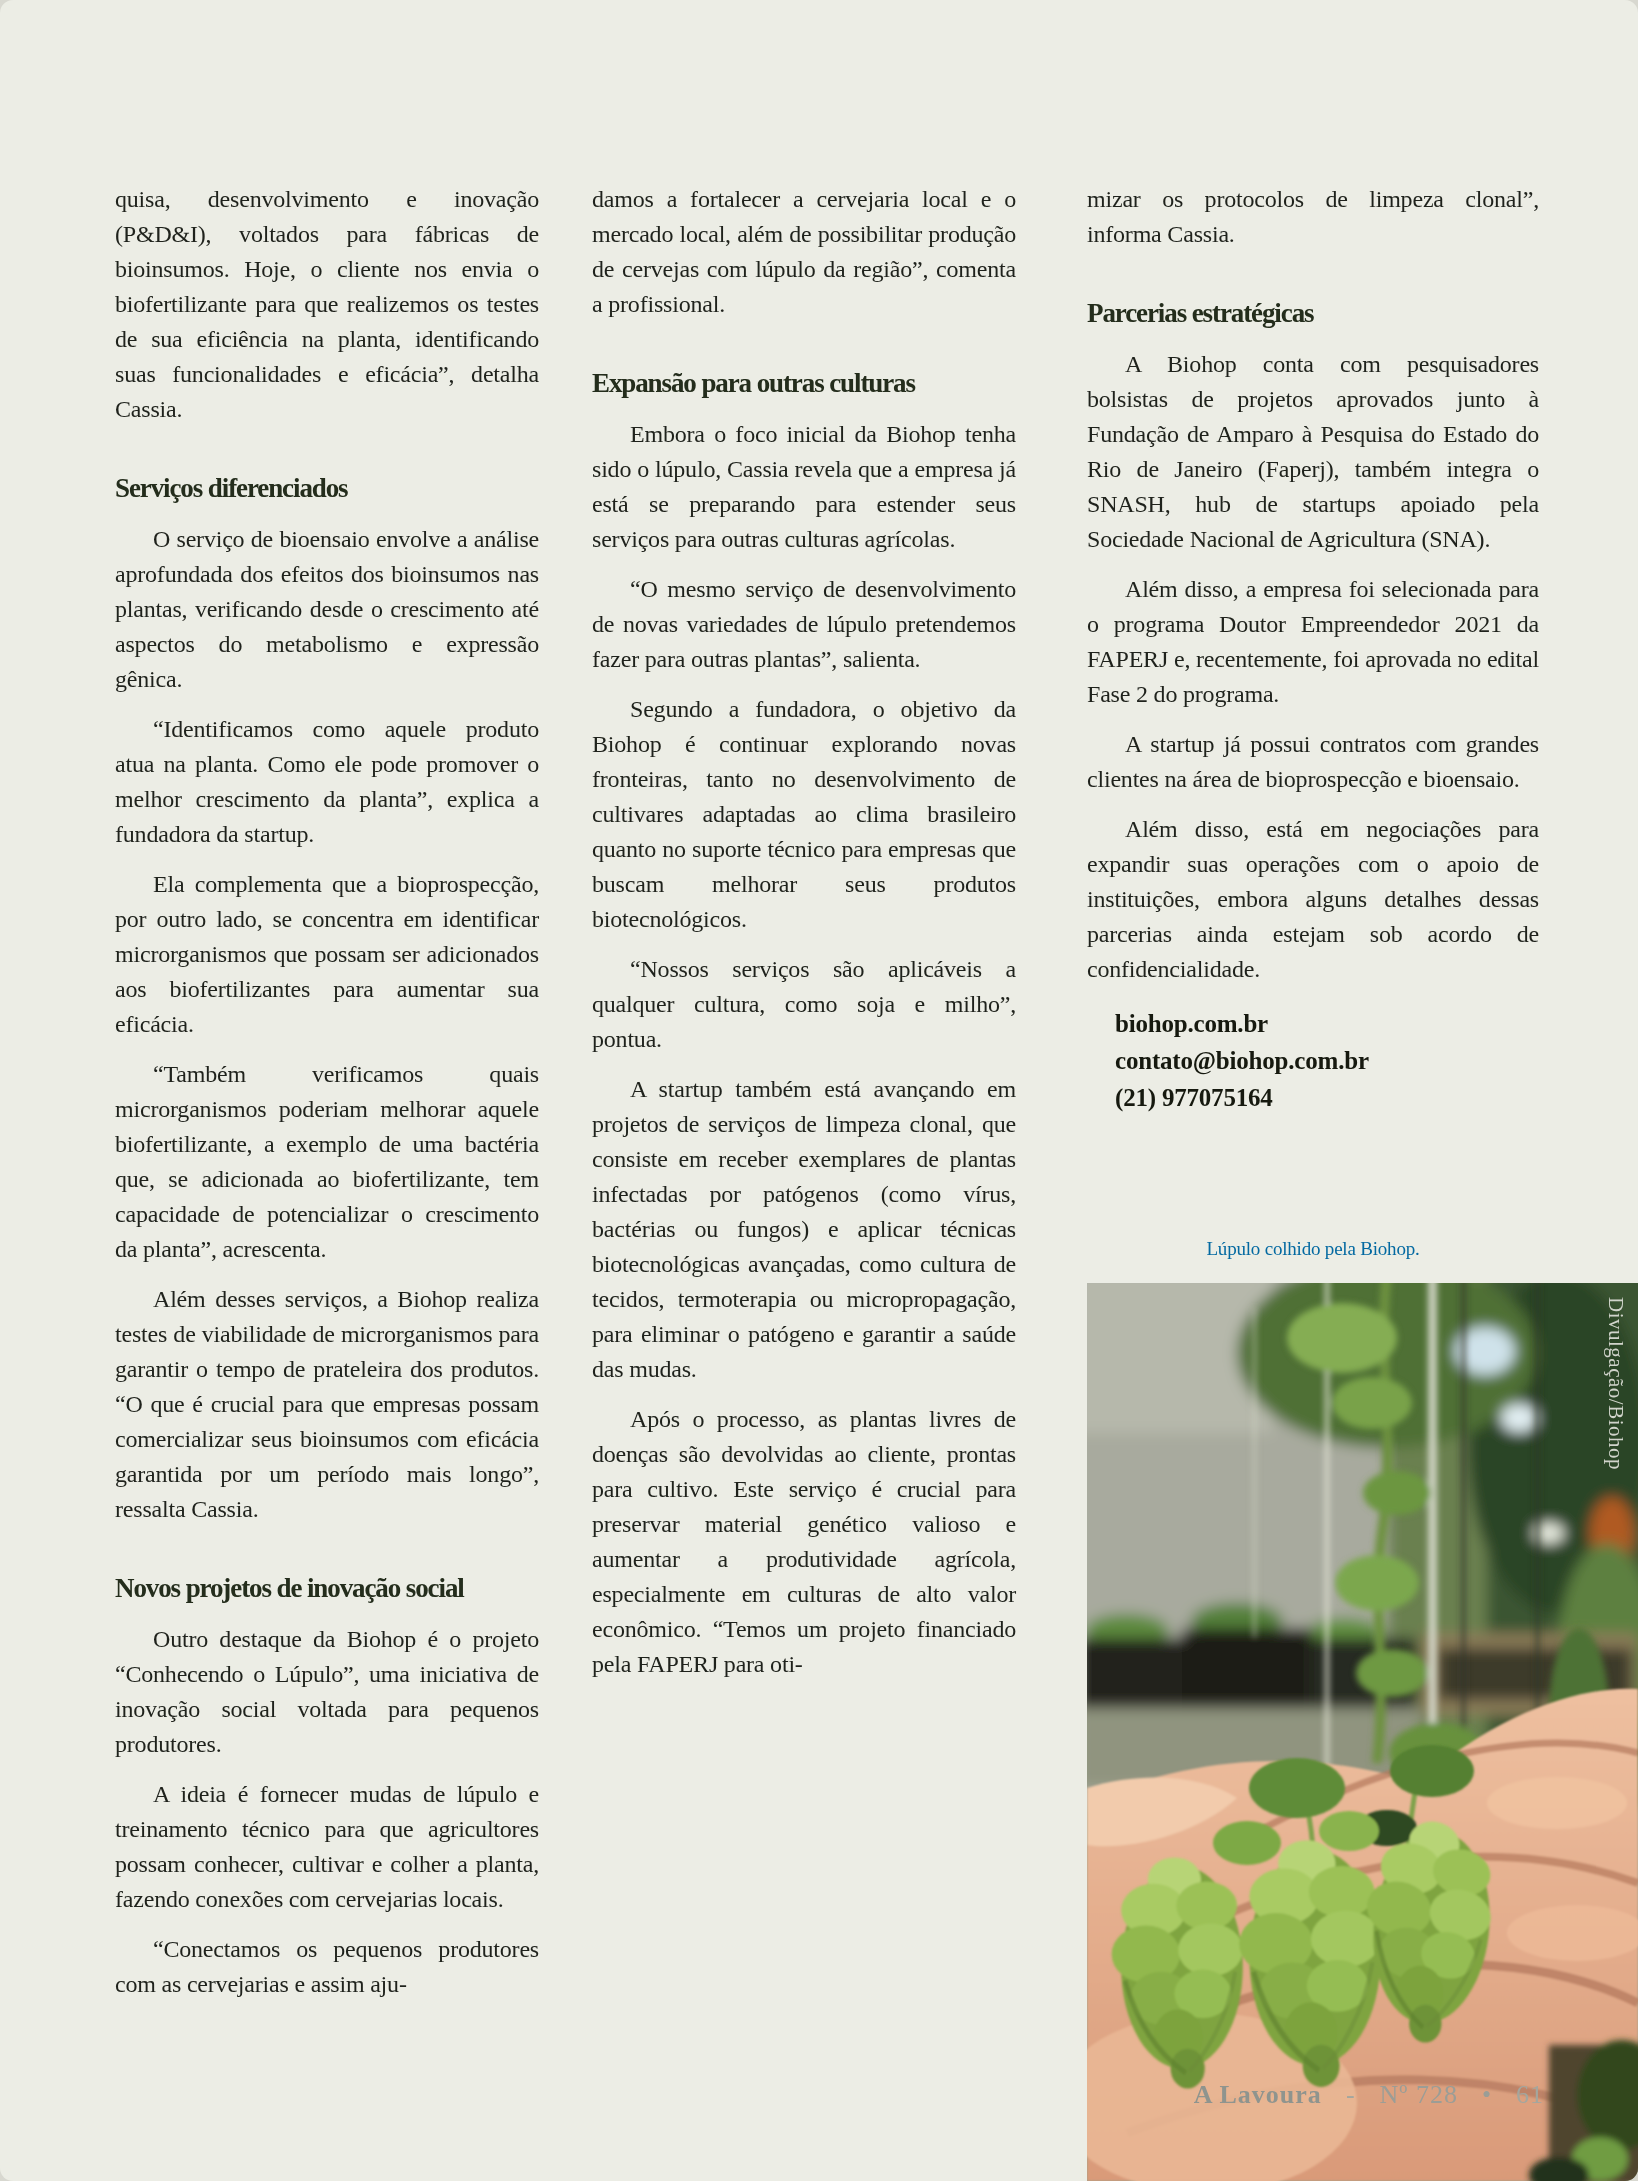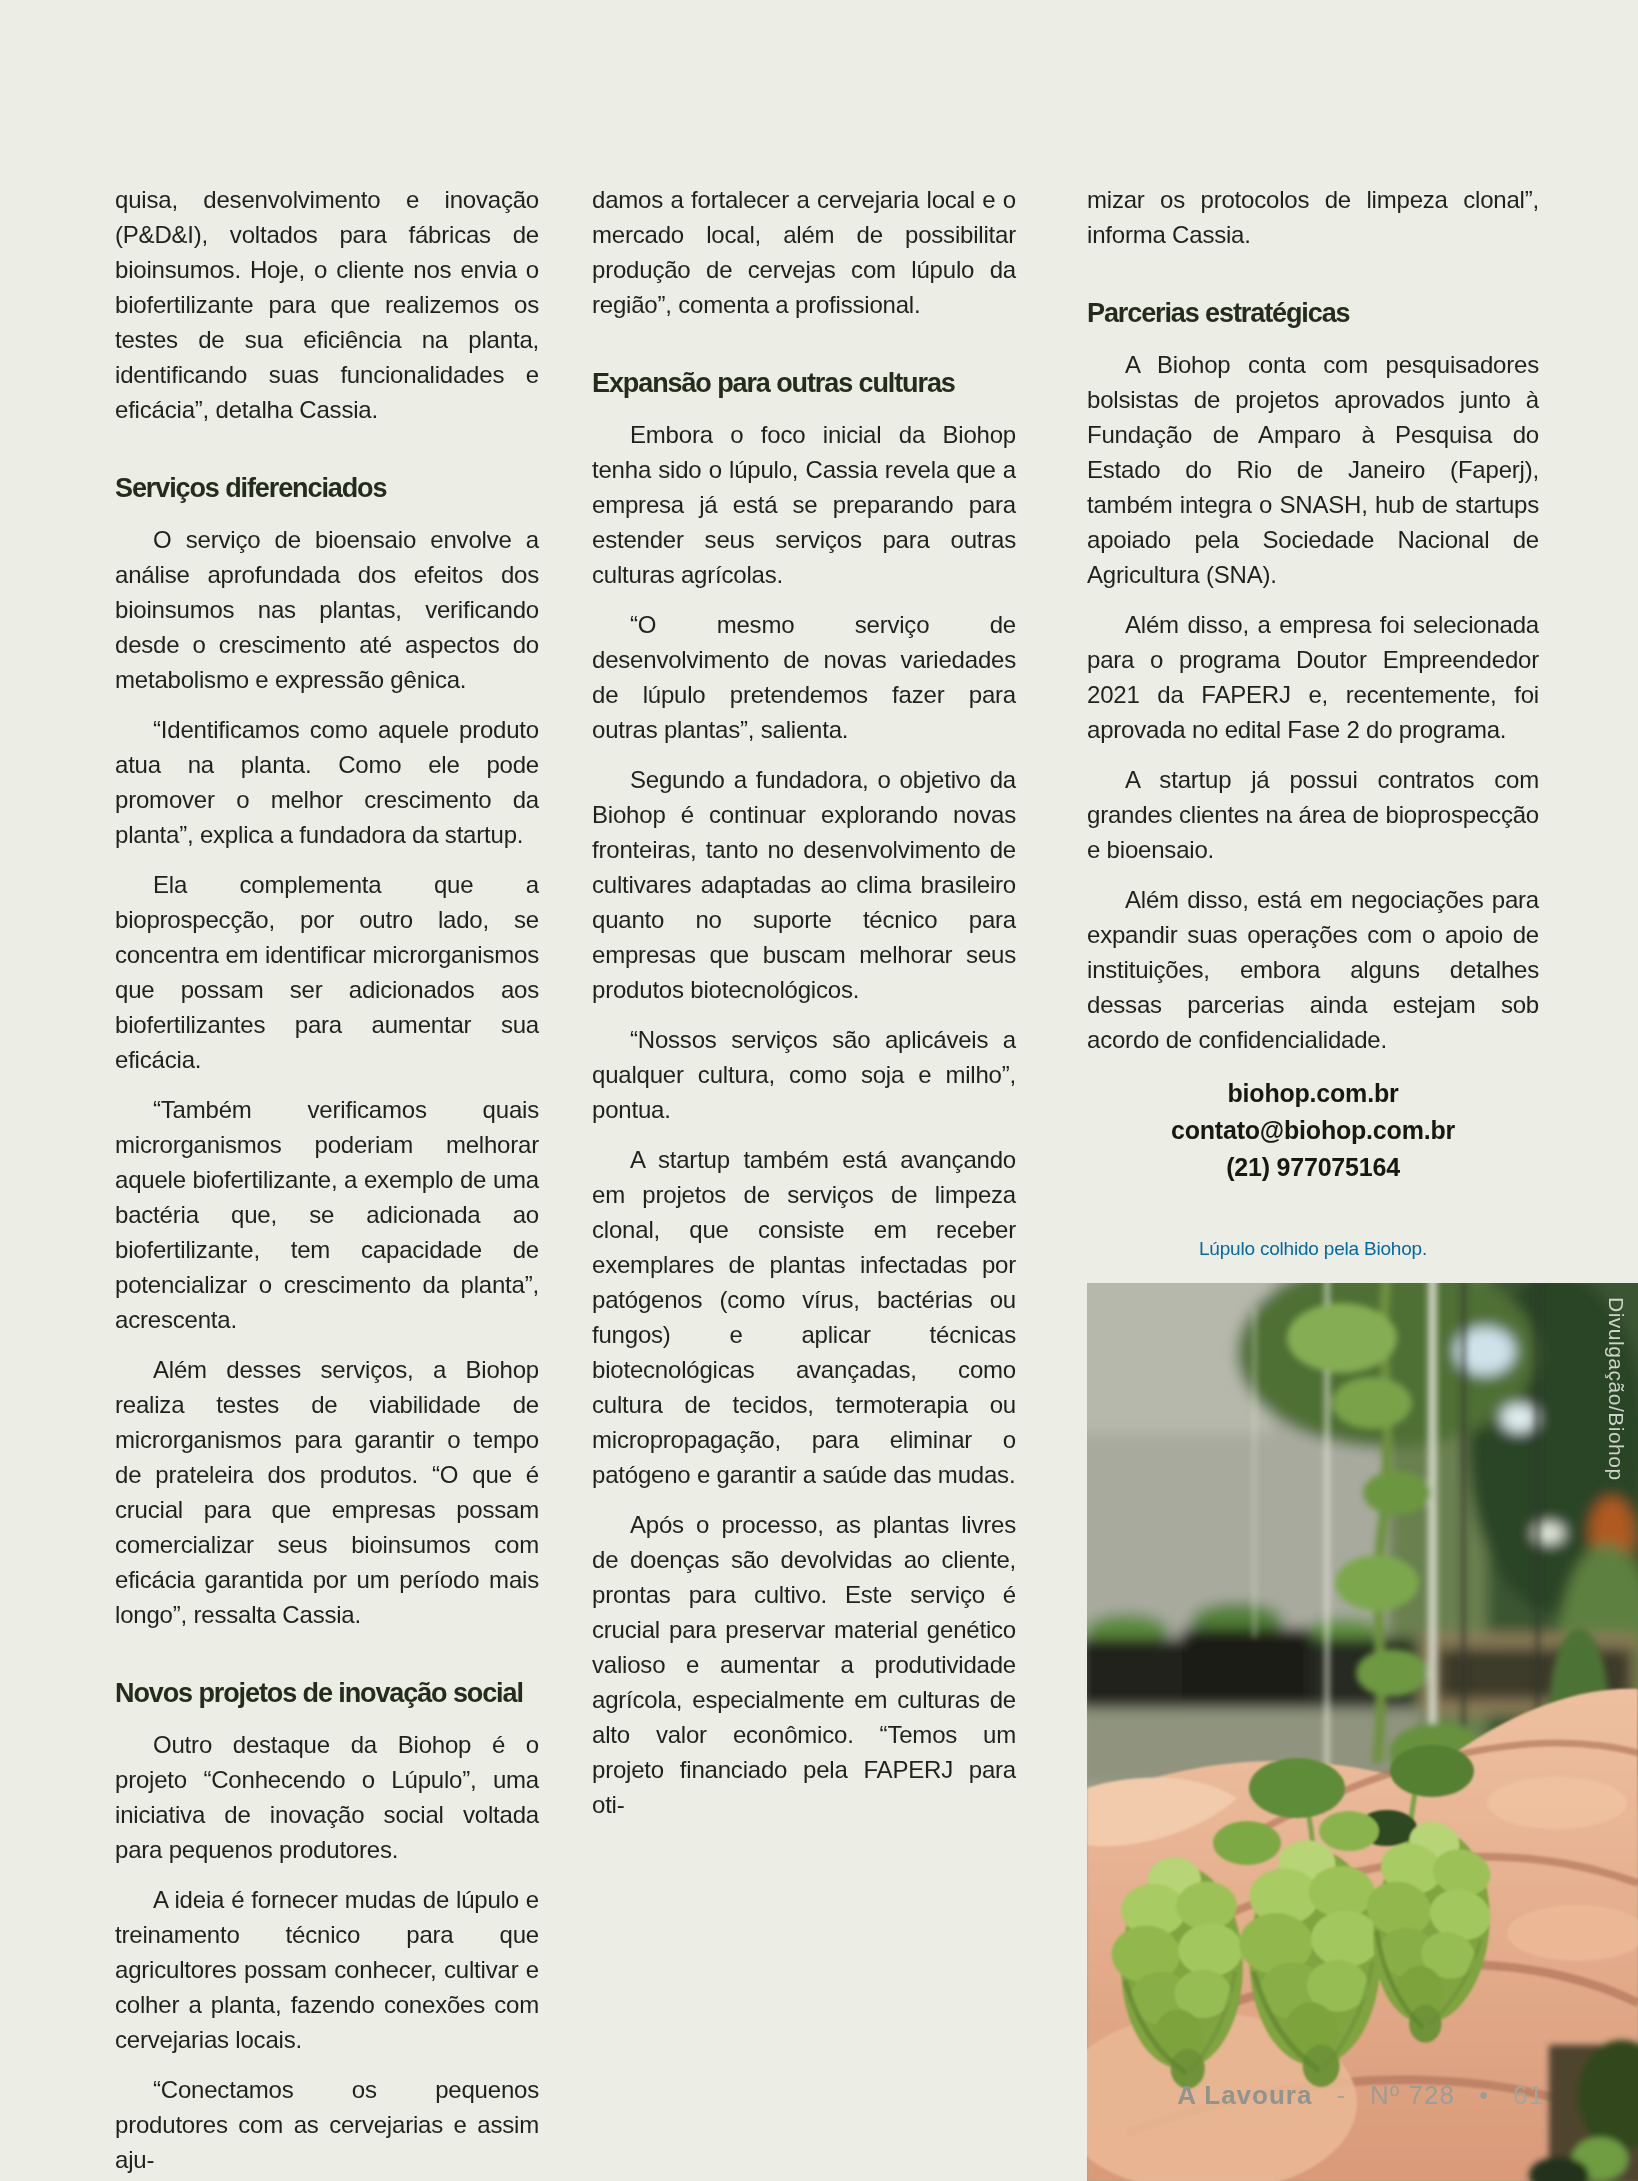--- a/index.html
+++ b/index.html
@@ -1,39 +1,40 @@
 <!DOCTYPE html>
 <html lang="pt"><head>
 <meta charset="utf-8">
 <style>
   html,body{margin:0;padding:0;background:#d8d8d0;}
   .page{
     position:relative;
     width:1638px;height:2181px;
     background:#ecede5;
-    font-family:Liberation Sans, sans-serif;
+    font-family:Liberation Serif, serif;
     color:#1f221c;
     overflow:hidden;
+    border-radius:13px;
   }
   .col{
     position:absolute;top:182px;
     font-size:24px;line-height:35px;letter-spacing:-0.2px;
     text-align:justify;
   }
   #col1{left:115px;width:424px;}
   #col2{left:592px;width:424px;}
   #col3{left:1087px;width:452px;}
   .para{margin:0 0 15px 0;text-indent:38px;}
   .para.noindent{text-indent:0;}
   .heading{
     font-size:27px;font-weight:bold;letter-spacing:-1.1px;
     color:#242d1c;margin:44px 0 16px 0;text-indent:0;
     white-space:nowrap;text-align:left;
   }
-  .contact{margin-top:18px;font-size:25px;font-weight:bold;line-height:37px;color:#16190f;text-align:center;}
+  .contact{margin-top:18px;font-size:25px;font-weight:bold;line-height:37px;color:#16190f;text-align:left;margin-left:28px;}
   .contact div{white-space:nowrap;}
   .caption{
     position:absolute;left:1087px;width:452px;top:1238px;
     font-size:19px;color:#0369a1;text-align:center;letter-spacing:-0.2px;
   }
   .photo{
     position:absolute;left:1087px;top:1283px;width:551px;height:898px;
     overflow:hidden;background:#9aa088;
   }
   .photo svg{display:block;}

